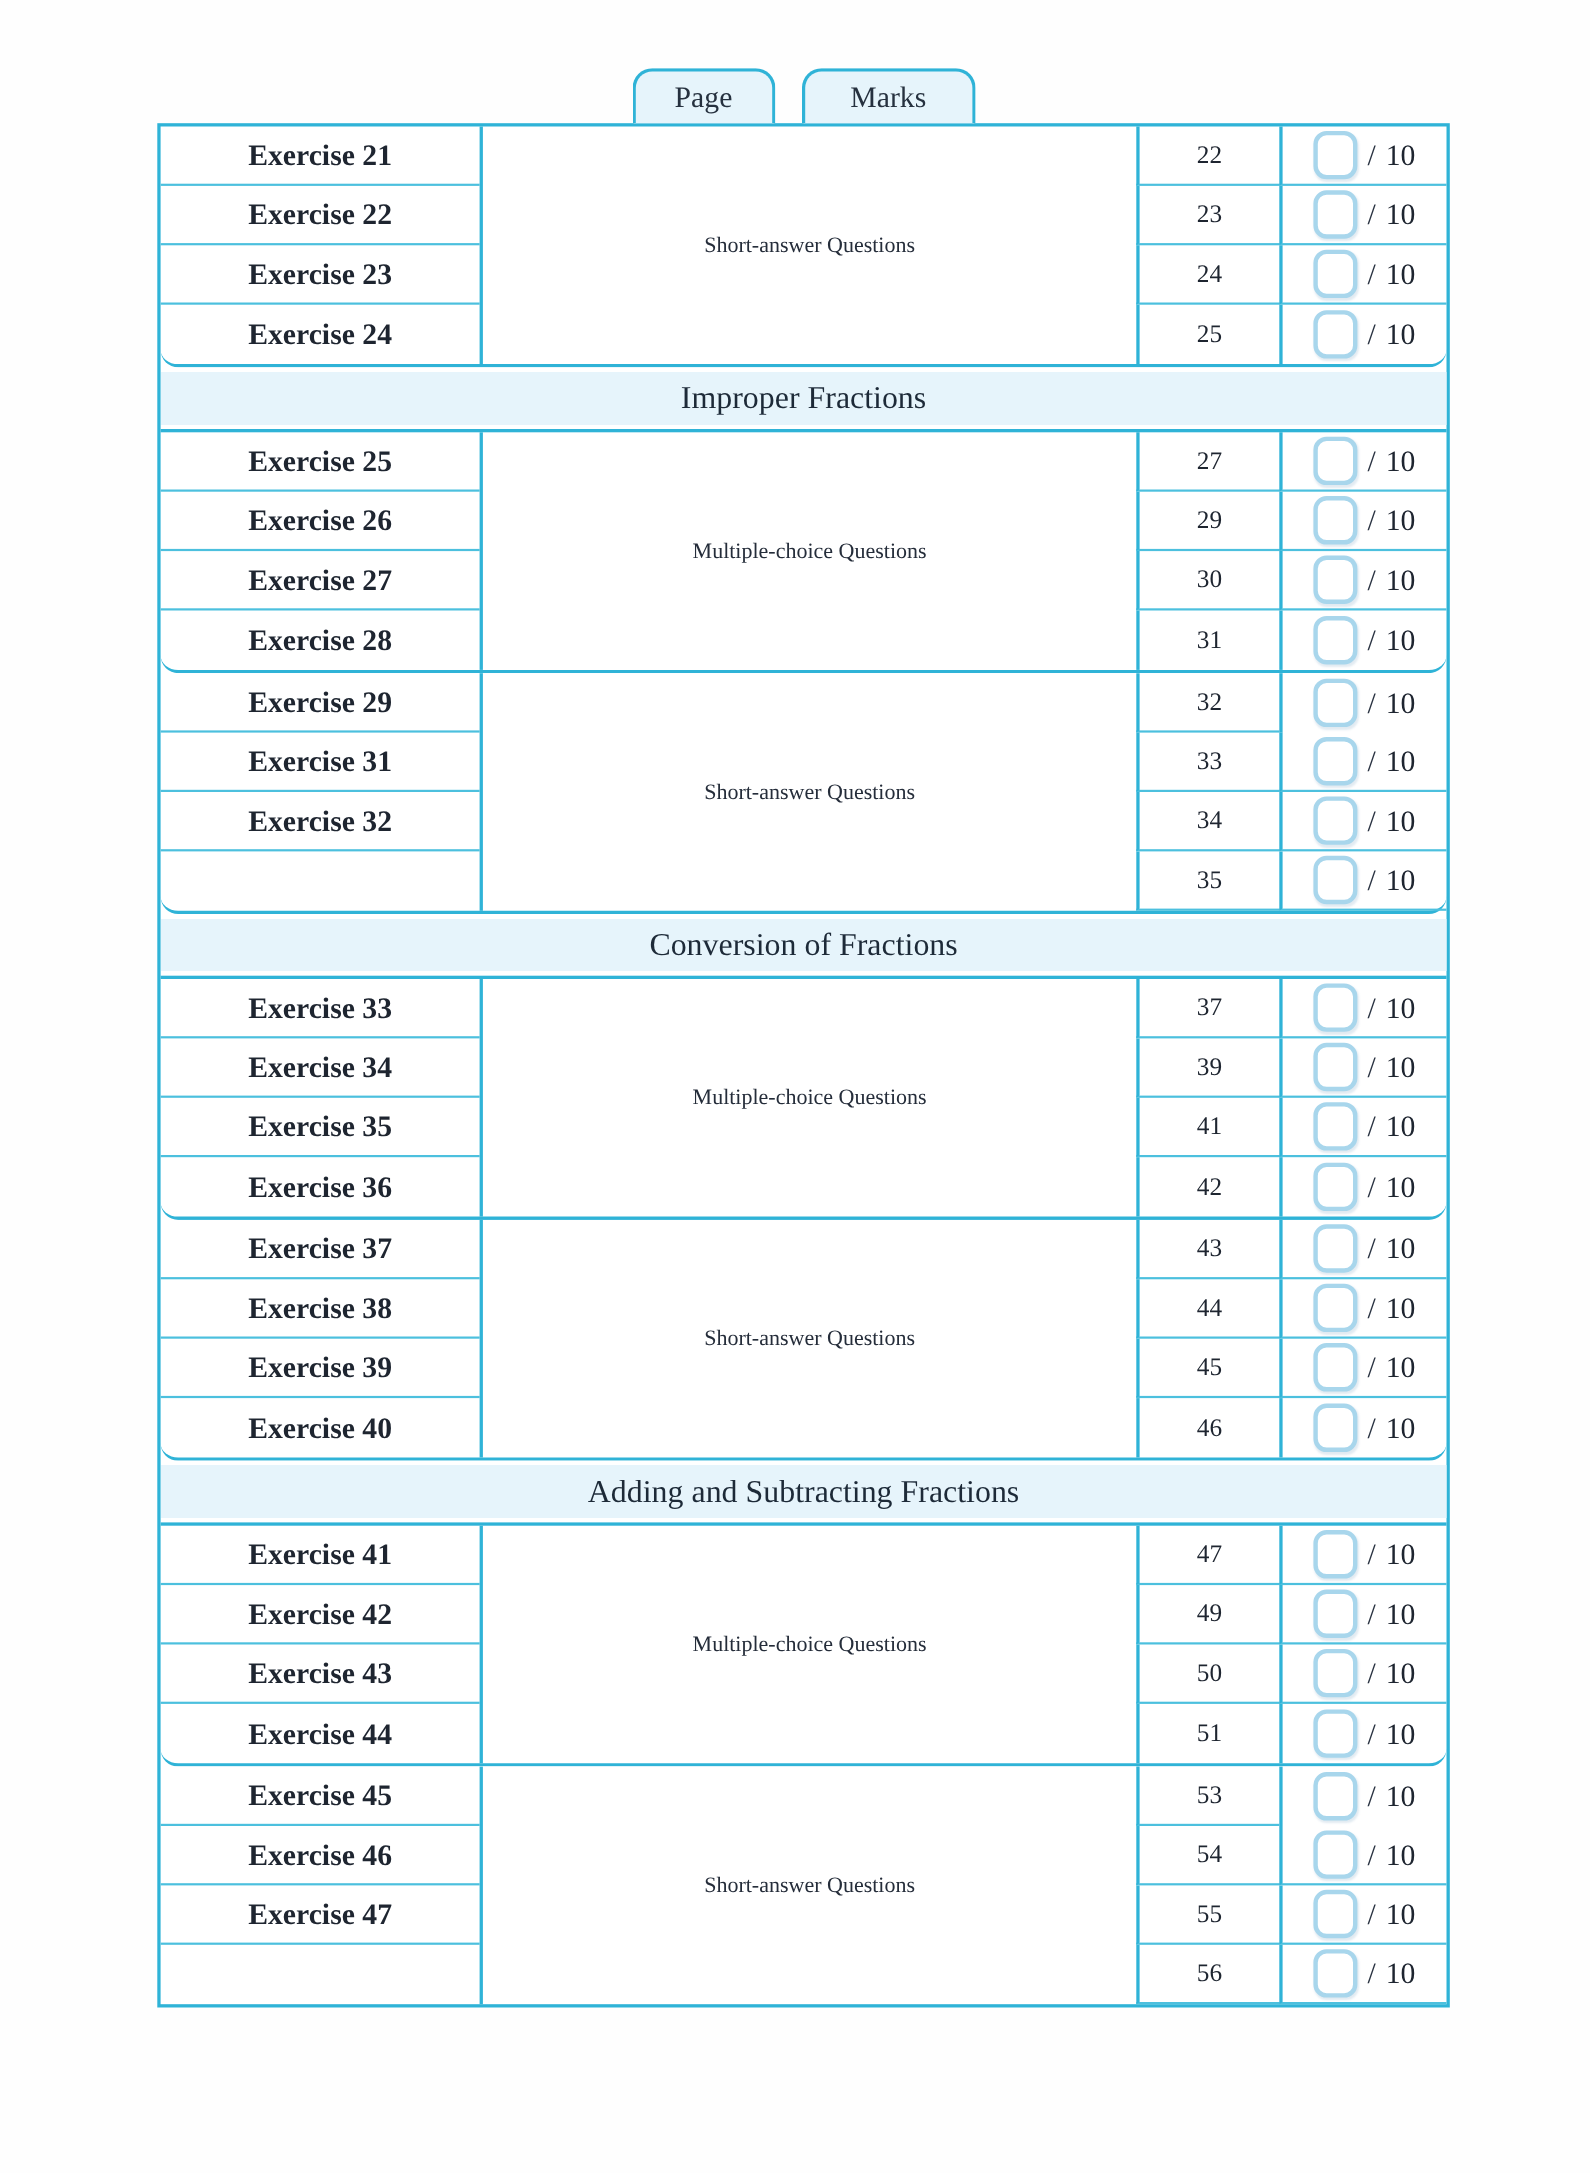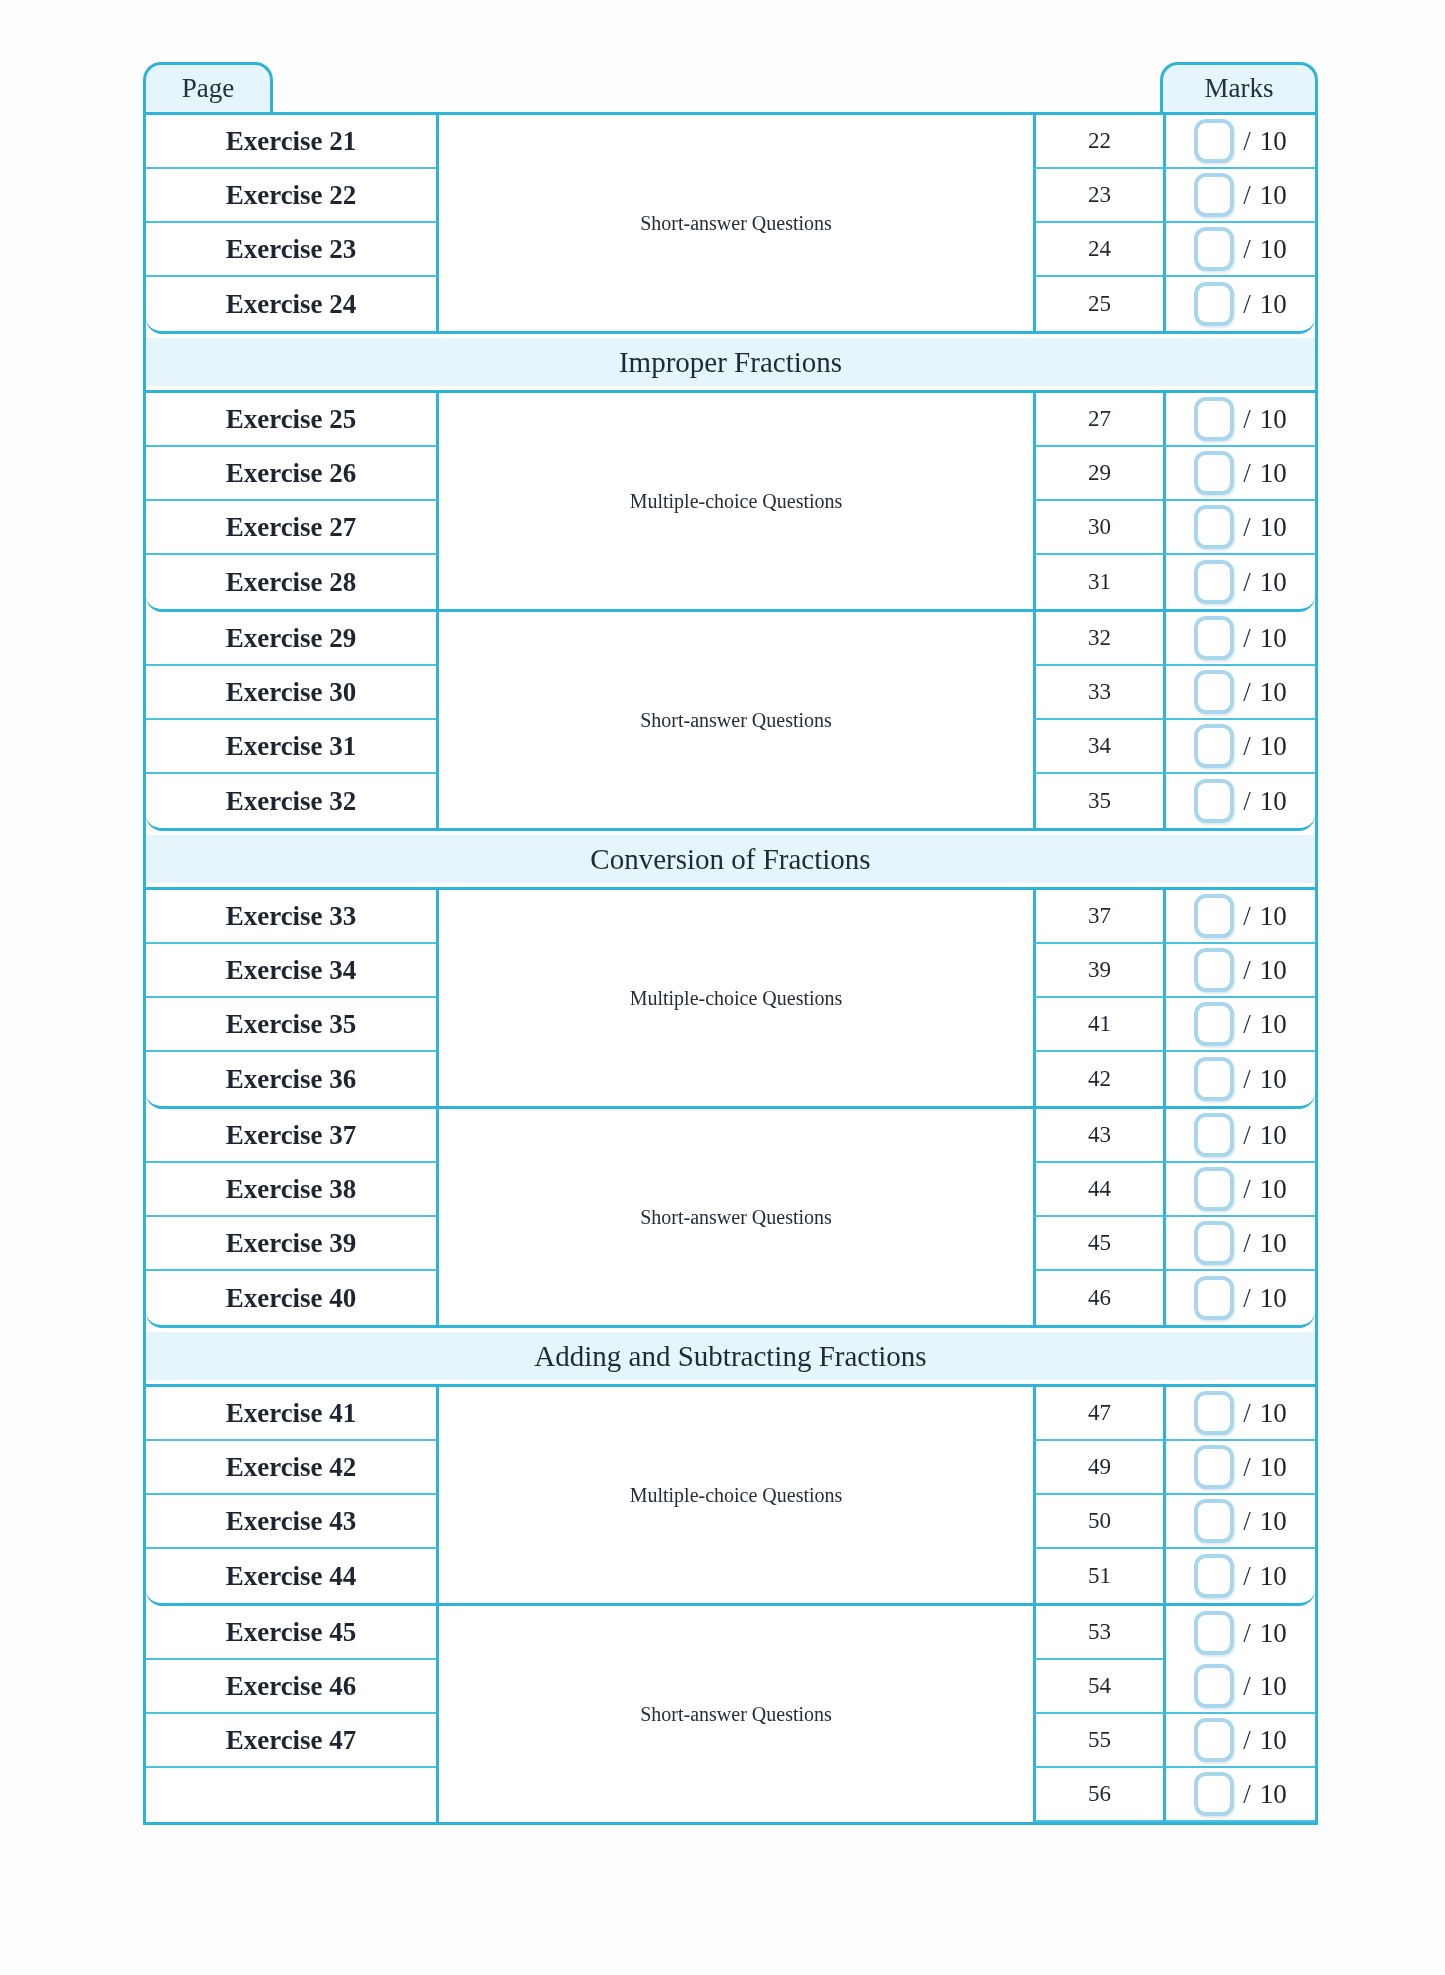--- a/index.html
+++ b/index.html
@@ -10,21 +10,21 @@
     --text:#1e2530;
   }
   html,body{margin:0;padding:0;}
   body{
     width:1445px;height:1975px;background:#fefefe;position:relative;
     font-family:"Liberation Serif","DejaVu Serif",serif;color:var(--text);
   }
   .wrap{position:absolute;left:143px;top:62px;width:1175px;}
 
   
-  .tabs{display:flex;justify-content:space-between;height:50px;gap:24px;}
+  .tabs{display:flex;justify-content:center;height:50px;gap:24px;}
   .tab{
     box-sizing:border-box;border:3px solid var(--border);border-bottom:none;
     border-radius:18px 18px 0 0;background:var(--fill);
     display:flex;align-items:center;justify-content:center;
     font-size:27px;color:#26313f;
   }
   .tab-page{width:130px;}
   .tab-marks{width:158px;}
 
   
@@ -187,23 +187,20 @@
           <span class="sl">/</span>
           <span class="ten">10</span>
         </div>
     </div>
 
     <div class="group">
       <div class="cell ex">
           <span>Exercise 29</span>
         </div>
       <div class="cell ex">
-          <span>Exercise 30</span>
-        </div>
-      <div class="cell ex">
           <span>Exercise 31</span>
         </div>
       <div class="cell ex">
           <span>Exercise 32</span>
         </div>
       <div class="cell desc">
           <span>Short-answer Questions</span>
         </div>
       <div class="cell pg">
           <span>32</span>

